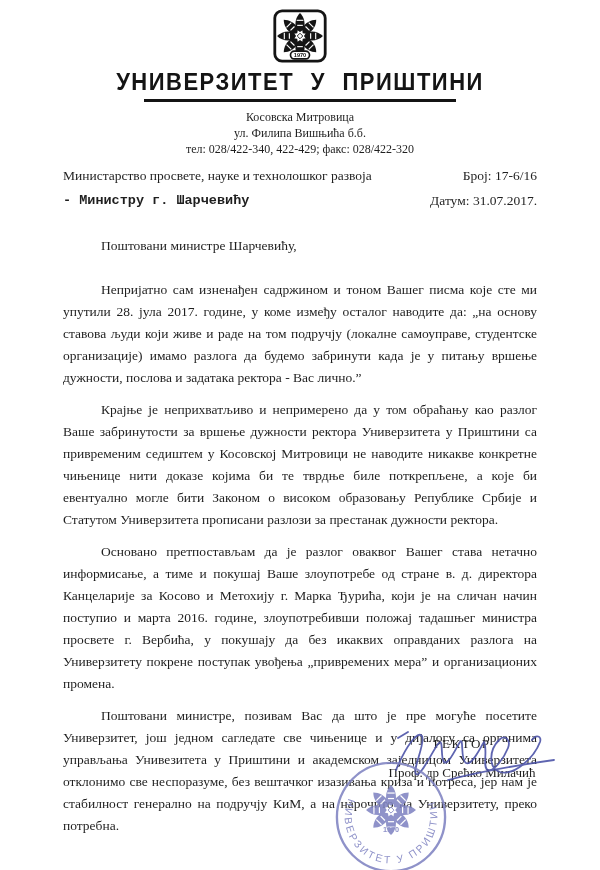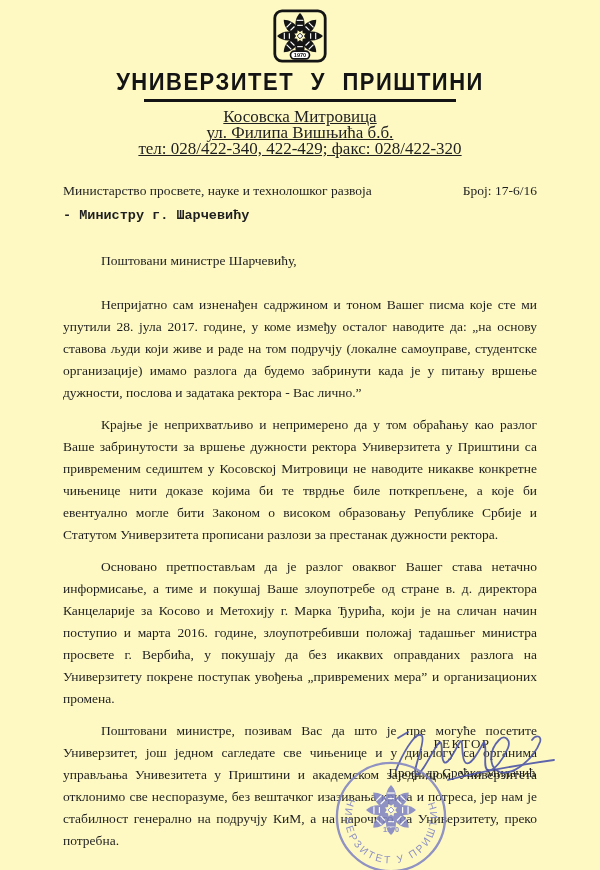--- a/index.html
+++ b/index.html
@@ -1,35 +1,35 @@
 <!DOCTYPE html>
 <html><head>
 <meta charset="utf-8">
 <style>
   html,body { margin:0; padding:0; background:#e8e8e8; }
   .page {
     position:relative; width:600px; height:870px; margin:0 auto;
-    background:#fef9c3; overflow:hidden;
+    background:#ffffff; overflow:hidden;
     font-family:"Liberation Serif", serif; color:#1f1f1f;
     box-sizing:border-box; padding:8px 63px 0 63px;
   }
   
   .letterhead { text-align:center; }
   .logo-wrap { display:inline-block; line-height:0; }
   .univ-title {
     display:inline-block; margin-top:1px;
     font-family:"Liberation Sans", sans-serif; font-weight:800;
     font-size:22px; letter-spacing:1.5px; word-spacing:9px;
     transform:scaleY(1.12); color:#141414; white-space:nowrap;
   }
   .rule { width:312px; height:3px; background:#141414; margin:4px auto 7px auto; }
-  .addr { font-size:17px; line-height:16px;text-decoration:underline; }
+  .addr { font-size:12px; line-height:16px; }
   .addr a { color:#2b4fc0; text-decoration:underline; }
   
-  .recip-row { display:flex; justify-content:space-between; margin-top:21px; font-size:13.5px; }
+  .recip-row { display:flex; justify-content:space-between; margin-top:6px; font-size:13.5px; }
   .recip-left div, .recip-right div { line-height:25px; }
   .recip-bold { font-weight:bold;font-family:Liberation Mono, monospace; }
   .recip-right { min-width:100px;text-align:right; }
   
   .body-text { margin-top:22px; }
   .body-text p {
     margin:0 0 10px 0; font-size:13.5px; line-height:22px;
     text-align:justify; text-indent:38px;
   }
   .body-text p.salutation { text-align:left; margin-bottom:22px; }
@@ -107,20 +107,21 @@
     </div>
   </div>
 
   <div class="recip-row">
     <div class="recip-left">
       <div>Министарство просвете, науке и технолошког развоја</div>
       <div class="recip-bold">- Министру г. Шарчевићу</div>
     </div>
     <div class="recip-right">
       <div><span>Број: </span><span>17-6/16</span></div>
+      <div><span>Датум: </span><span>31.07.2017.</span></div>
     </div>
   </div>
 
   <div class="body-text">
     <p class="salutation">Поштовани министре Шарчевићу,</p>
     <p>Непријатно сам изненађен садржином и тоном Вашег писма које сте ми упутили 28. јула 2017. године, у коме између осталог наводите да: „на основу ставова људи који живе и раде на том подручју (локалне самоуправе, студентске организације) имамо разлога да будемо забринути када је у питању вршење дужности, послова и задатака ректора - Вас лично.”</p>
     <p>Крајње је неприхватљиво и непримерено да у том обраћању као разлог Ваше забринутости за вршење дужности ректора Универзитета у Приштини са привременим седиштем у Косовској Митровици не наводите никакве конкретне чињенице нити доказе којима би те тврдње биле поткрепљене, а које би евентуално могле бити Законом о високом образовању Републике Србије и Статутом Универзитета прописани разлози за престанак дужности ректора.</p>
     <p>Основано претпостављам да је разлог оваквог Вашег става нетачно информисање, а тиме и покушај Ваше злоупотребе од стране в. д. директора Канцеларије за Косово и Метохију г. Марка Ђурића, који је на сличан начин поступио и марта 2016. године, злоупотребивши положај тадашњег министра просвете г. Вербића, у покушају да без икаквих оправданих разлога на Универзитету покрене поступак увођења „привремених мера” и организационих промена.</p>
     <p>Поштовани министре, позивам Вас да што је пре могуће посетите Универзитет, још једном сагледате све чињенице и у дијалогу са органима управљања Унивезитета у Приштини и академском заједницом Универзитета отклонимо све неспоразуме, без вештачког изазивања криза и потреса, јер нам је стабилност генерално на подручју КиМ, а на нарочито на Универзитету, преко потребна.</p>
   </div>

